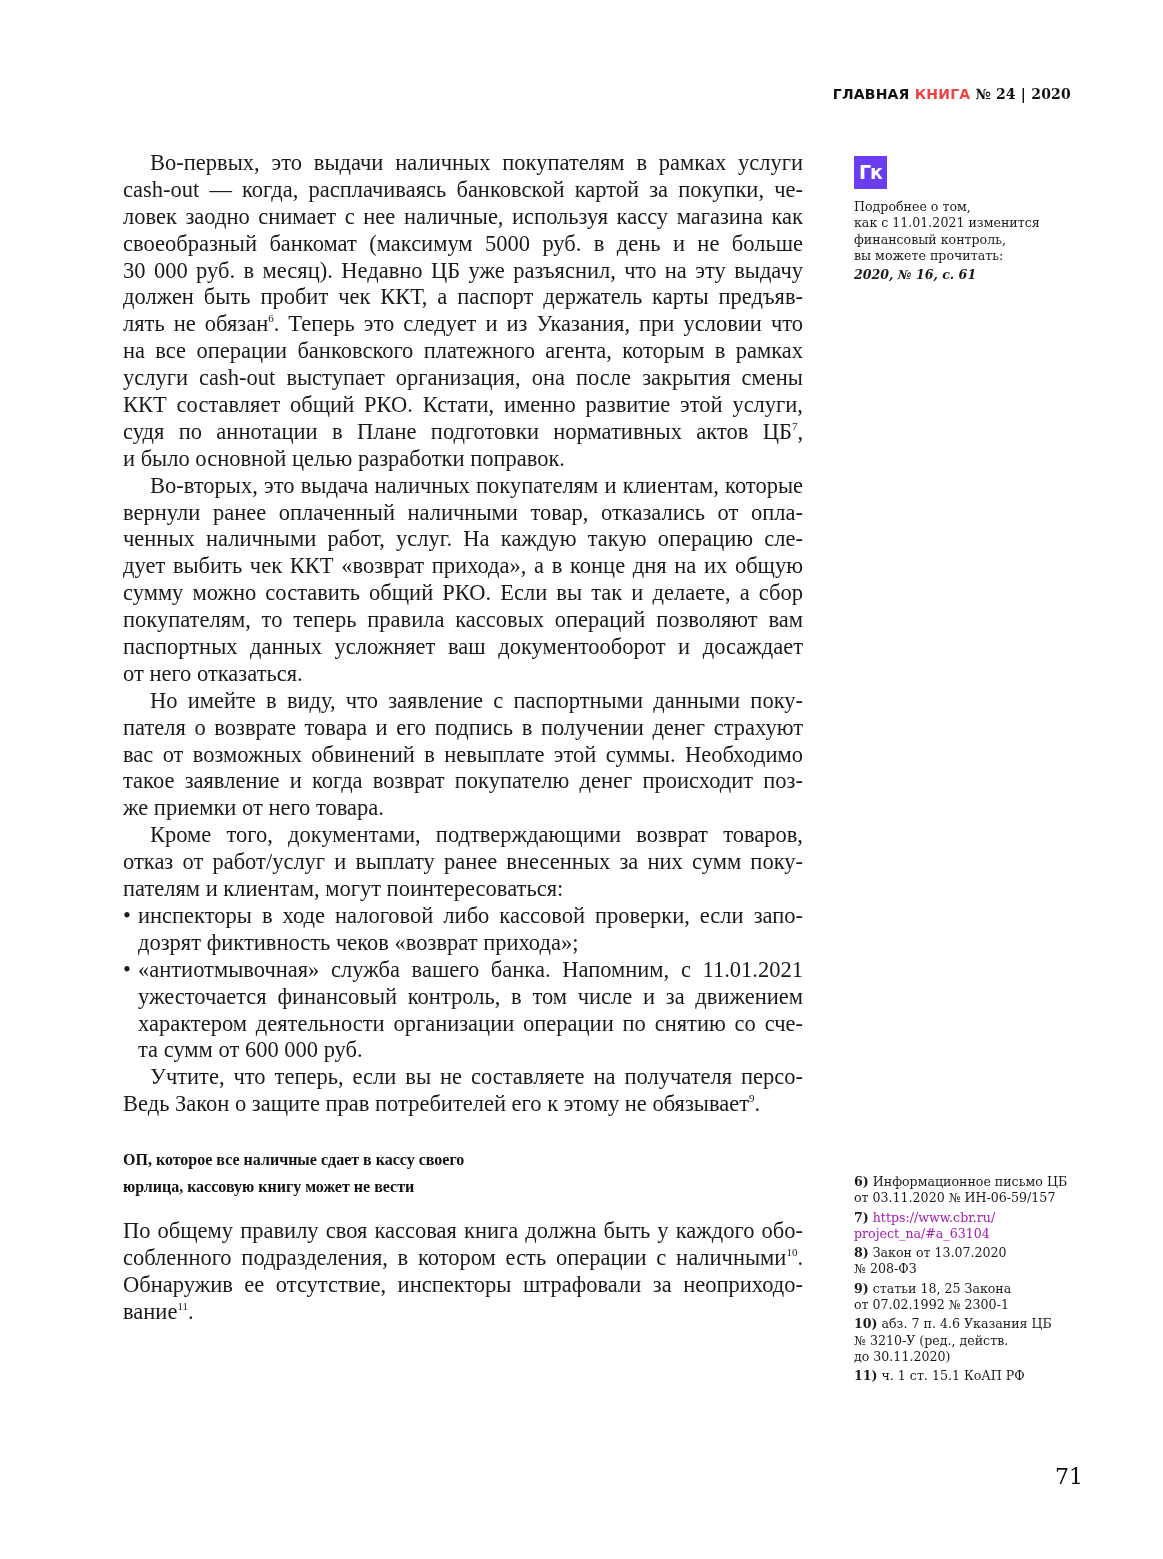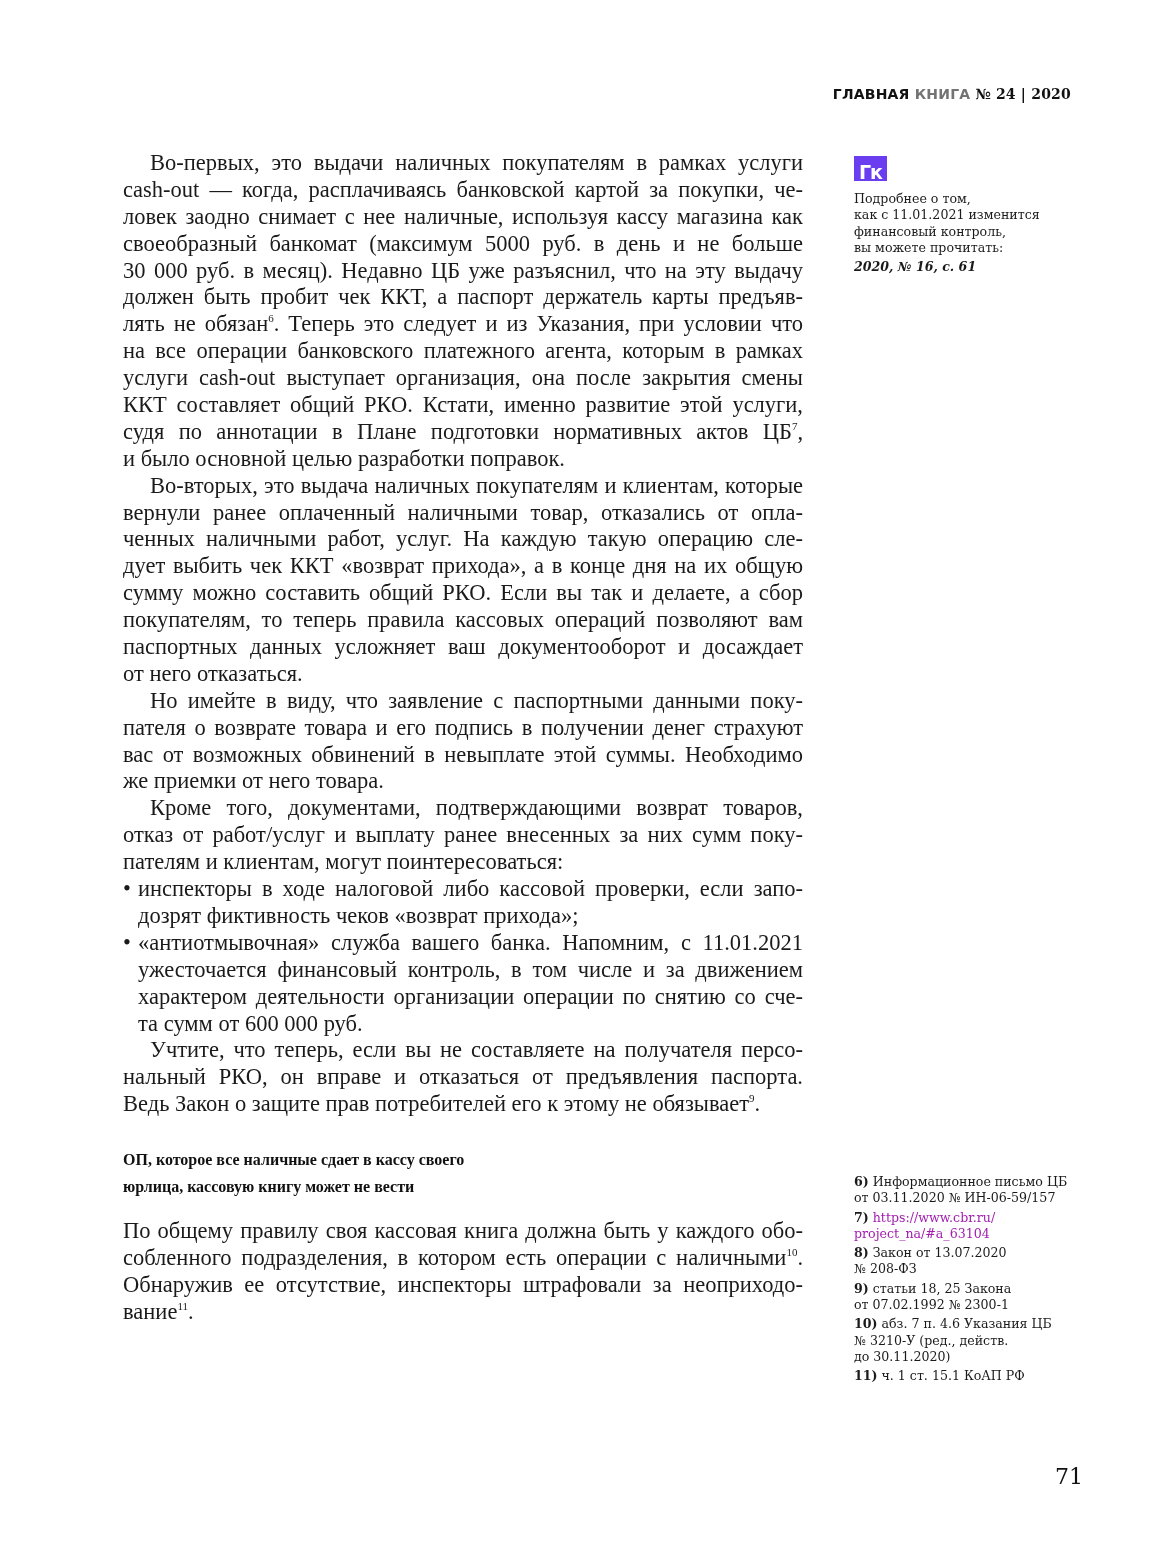--- a/index.html
+++ b/index.html
@@ -2,21 +2,21 @@
 <html><head>
 <meta charset="utf-8">
 <style>
   html, body { margin: 0; padding: 0; background: #ffffff; }
   body { width: 1163px; height: 1559px; position: relative; overflow: hidden; color: #1a1a1a; }
   .header {
     position: absolute; top: 86px; right: 92px;
     font-family: "DejaVu Sans", sans-serif; font-weight: bold; font-size: 14px; letter-spacing: 0.2px;
     color: #111;
   }
-  .header .accent { color: #737373; }
+  .header .accent { color: #ef4444; }
   .header .issue { font-family: "DejaVu Serif", serif; font-weight: bold; }
   .main {
     position: absolute; left: 123px; top: 150px; width: 680px;
     font-family: "Liberation Serif", serif; font-size: 22.5px; line-height: 26.9px;
     color: #1a1a1a;
   }
   .line { white-space: nowrap; display: block; text-align: justify; text-align-last: justify; height: 26.9px; }
   .line.last { text-align-last: left; }
   .line.indent { padding-left: 27px; }
   .bullet-line { position: relative; padding-left: 15px; }
@@ -25,21 +25,21 @@
   .heading {
     font-family: "Liberation Serif", serif; font-weight: bold; font-size: 16px; line-height: 27px;
     margin-top: 28px; margin-bottom: 18px; color: #111;
   }
   .heading .line { text-align: left; text-align-last: left; height: 27px; }
   .side {
     position: absolute; left: 854px; width: 230px;
     font-family: "DejaVu Serif", serif; font-size: 12.6px; line-height: 16.3px; color: #1a1a1a;
   }
   .gk-logo {
-    width: 33px; height: 25px; background: #6a3ef0; color: #fff;
+    width: 33px; height: 33px; background: #6a3ef0; color: #fff;
     font-family: "DejaVu Sans", sans-serif; font-weight: bold; font-size: 19px; line-height: 33px;
     text-align: center; letter-spacing: -1px; margin-bottom: 10px;
   }
   .side .bold { font-weight: bold; margin-top: 2px; }
   .fn { margin-bottom: 3px; }
   .fn b { font-weight: bold; }
   .fn .link { color: #a21caf; }
   .page-number {
     position: absolute; right: 80px; top: 1464px;
     font-family: "DejaVu Serif", serif; font-size: 22px; color: #111;
@@ -88,20 +88,21 @@
     <span class="line">сумму можно составить общий РКО. Если вы так и делаете, а сбор</span>
     <span class="line">покупателям, то теперь правила кассовых операций позволяют вам</span>
     <span class="line">паспортных данных усложняет ваш документооборот и досаждает</span>
     <span class="line last">от него отказаться.</span>
   </div>
 
   <div>
     <span class="line indent">Но имейте в виду, что заявление с паспортными данными поку-</span>
     <span class="line">пателя о возврате товара и его подпись в получении денег страхуют</span>
     <span class="line">вас от возможных обвинений в невыплате этой суммы. Необходимо</span>
+    <span class="line">такое заявление и когда возврат покупателю денег происходит поз-</span>
     <span class="line last">же приемки от него товара.</span>
   </div>
 
   <div>
     <span class="line indent">Кроме того, документами, подтверждающими возврат товаров,</span>
     <span class="line">отказ от работ/услуг и выплату ранее внесенных за них сумм поку-</span>
     <span class="line last">пателям и клиентам, могут поинтересоваться:</span>
   </div>
 
   <div>
@@ -112,21 +113,20 @@
     <div>
       <span class="line bullet-line"><span class="bullet-dot">•</span><span>«антиотмывочная» служба вашего банка. Напомним, с 11.01.2021</span></span>
       <span class="line bullet-line">ужесточается финансовый контроль, в том числе и за движением</span>
       <span class="line bullet-line">характером деятельности организации операции по снятию со сче-</span>
       <span class="line bullet-line last">та сумм от 600 000 руб.</span>
     </div>
   </div>
 
   <div>
     <span class="line indent">Учтите, что теперь, если вы не составляете на получателя персо-</span>
-    <span class="line">нальный РКО, он вправе и отказаться от предъявления паспорта.</span>
     <span class="line last"><span>Ведь Закон о защите прав потребителей его к этому не обязывает</span><sup>9</sup><span>.</span></span>
   </div>
 
   <div class="heading">
     <span class="line">ОП, которое все наличные сдает в кассу своего</span>
     <span class="line">юрлица, кассовую книгу может не вести</span>
   </div>
 
   <div>
     <span class="line">По общему правилу своя кассовая книга должна быть у каждого обо-</span>

